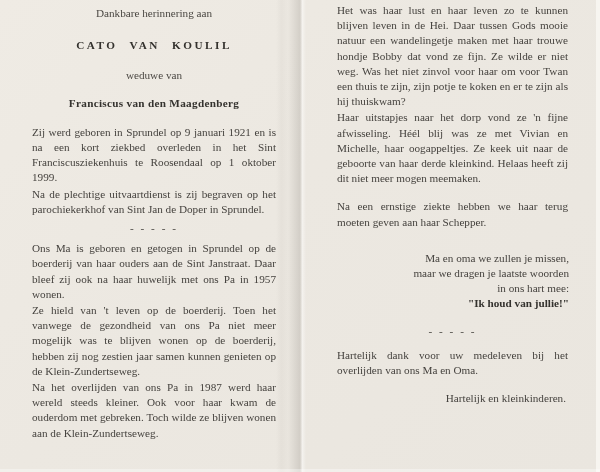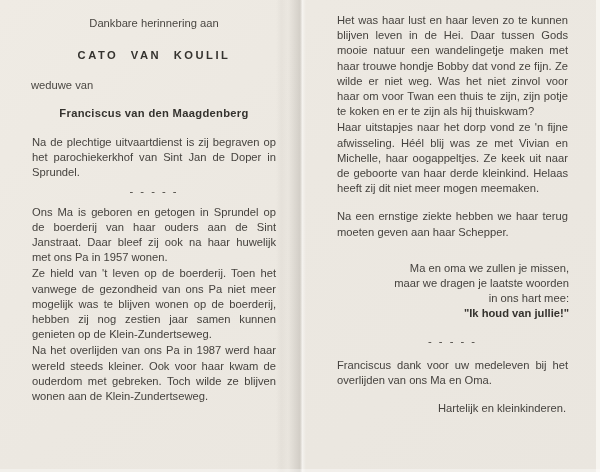--- a/index.html
+++ b/index.html
@@ -31,30 +31,30 @@
     width: 4px; height: 472px;
     background: #f7f5f0;
   }
   .edge-bottom {
     position: absolute;
     left: 0; bottom: 0;
     width: 600px; height: 3px;
     background: rgba(255,255,255,0.35);
   }
 
-  .page { position: absolute; top: 12px; }
+  .page { position: absolute; top: 2px; font-family: Liberation Serif, serif; }
   .page-left  { left: 31px;  width: 246px; }
   .page-right { left: 336px; width: 233px; }
 
   .page p, .page div { font-size: 11.2px; line-height: 15.2px; }
 
   .intro    { text-align: center; margin: 4px 0 17px 0; font-size: 12px; color: #4a4742; }
   .name     { text-align: center; margin: 16px 0 15px 0; font-size: 20.5px; line-height: 24px;
               font-weight: bold; letter-spacing: 2.5px; word-spacing: 7px; color: #34322e; }
-  .relation { text-align: left; margin: 0 0 12px 0; font-size: 12px; color: #4a4742; }
+  .relation { text-align: center; margin: 0 0 12px 0; font-size: 12px; color: #4a4742; }
   .spouse   { text-align: center; margin: 0 0 14px 0; font-size: 14.3px; line-height: 17px;
               font-weight: bold; letter-spacing: 0.3px; color: #34322e; }
 
   .body-par { margin: 1px; text-align: justify; }
   .sep      { text-align: center; letter-spacing: 2px; margin: 4px 0 5px 0; color: #4a4742; }
 
   .mt-gap   { margin-top: 13px; }
 
   .verse       { margin: 21px 0 0 42px; text-align: right; }
   .verse-line  { line-height: 15.4px; }
@@ -70,34 +70,35 @@
 <div class="scan">
   <div class="seam"></div>
   <div class="edge-right"></div>
   <div class="edge-bottom"></div>
 
   <div class="page page-left">
     <div class="intro">Dankbare herinnering aan</div>
     <div class="name">CATO VAN KOULIL</div>
     <div class="relation">weduwe van</div>
     <div class="spouse">Franciscus van den Maagdenberg</div>
+    <p class="body-par">Zij werd geboren in Sprundel op 9 januari 1921 en is na een kort ziekbed overleden in het Sint Franciscusziekenhuis te Roosendaal op 1 oktober 1999.</p>
     <p class="body-par">Na de plechtige uitvaartdienst is zij begraven op het parochiekerkhof van Sint Jan de Doper in Sprundel.</p>
     <div class="sep">- - - - -</div>
     <p class="body-par">Ons Ma is geboren en getogen in Sprundel op de boerderij van haar ouders aan de Sint Janstraat. Daar bleef zij ook na haar huwelijk met ons Pa in 1957 wonen.</p>
     <p class="body-par">Ze hield van 't leven op de boerderij. Toen het vanwege de gezondheid van ons Pa niet meer mogelijk was te blijven wonen op de boerderij, hebben zij nog zestien jaar samen kunnen genieten op de Klein-Zundertseweg.</p>
     <p class="body-par">Na het overlijden van ons Pa in 1987 werd haar wereld steeds kleiner. Ook voor haar kwam de ouderdom met gebreken. Toch wilde ze blijven wonen aan de Klein-Zundertseweg.</p>
   </div>
 
   <div class="page page-right">
     <p class="body-par">Het was haar lust en haar leven zo te kunnen blijven leven in de Hei. Daar tussen Gods mooie natuur een wandelingetje maken met haar trouwe hondje Bobby dat vond ze fijn. Ze wilde er niet weg. Was het niet zinvol voor haar om voor Twan een thuis te zijn, zijn potje te koken en er te zijn als hij thuiskwam?</p>
     <p class="body-par">Haar uitstapjes naar het dorp vond ze 'n fijne afwisseling. Héél blij was ze met Vivian en Michelle, haar oogappeltjes. Ze keek uit naar de geboorte van haar derde kleinkind. Helaas heeft zij dit niet meer mogen meemaken.</p>
     <p class="body-par mt-gap">Na een ernstige ziekte hebben we haar terug moeten geven aan haar Schepper.</p>
     <div class="verse">
       <div class="verse-line">Ma en oma we zullen je missen,</div>
       <div class="verse-line">maar we dragen je laatste woorden</div>
       <div class="verse-line">in ons hart mee:</div>
       <div class="verse-quote">"Ik houd van jullie!"</div>
     </div>
     <div class="sep sep-right">- - - - -</div>
-    <p class="body-par thanks">Franciscus dank voor uw medeleven bij het overlijden van ons Ma en Oma.</p>
+    <p class="body-par thanks">Hartelijk dank voor uw medeleven bij het overlijden van ons Ma en Oma.</p>
     <div class="signature">Hartelijk en kleinkinderen.</div>
   </div>
 </div>
 
 </body></html>

